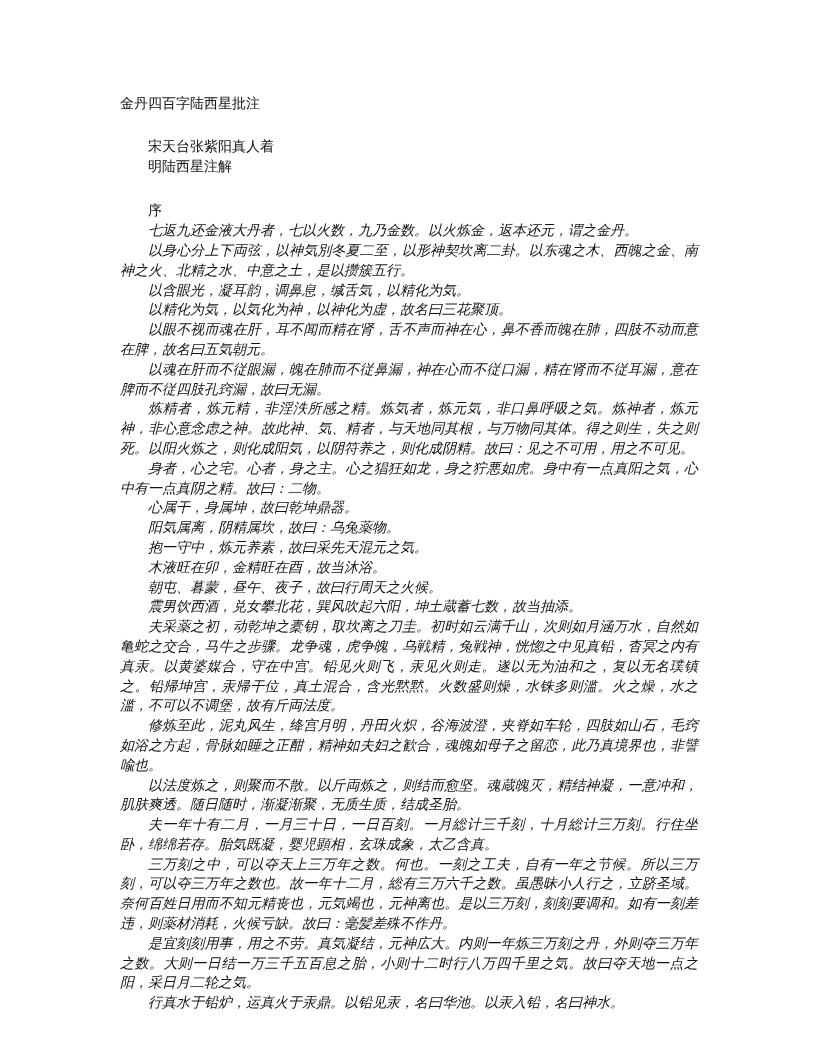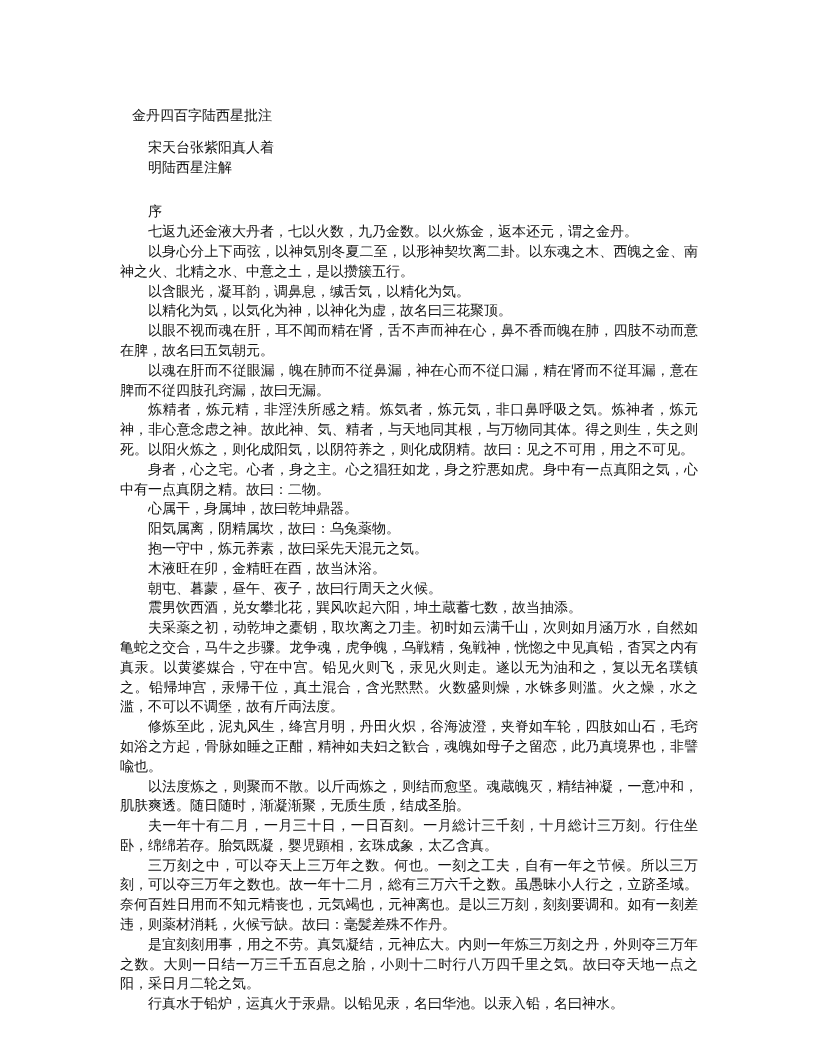--- a/index.html
+++ b/index.html
@@ -7,25 +7,25 @@
     .page {
       position: absolute;
       left: 120px;
       top: 94px;
       width: 578px;
       font-family: "DejaVu Serif", "Liberation Serif", serif;
       font-size: 14px;
       line-height: 19.8px;
       color: #111111;
     }
-    .title { margin: 12px; font-size: 14px; font-weight: normal; }
-    .authors { margin-top: 11px; padding-left: 28px; }
+    .title { margin: 0; font-size: 14px; font-weight: normal; }
+    .authors { margin-top: 23px; padding-left: 28px; }
     .authors div { margin: 0; }
     .preface-head { margin-top: 25px; padding-left: 28px; }
-    .para { margin: 0; text-indent: 28px; text-align: justify; letter-spacing: 0px; }
+    .para { margin: 0; text-indent: 28px; text-align: justify; letter-spacing: 0px; font-style: italic; }
   </style>
 </head>
 <body>
 
 <div class="page">
   <h1 class="title">金丹四百字陆西星批注</h1>
 
   <div class="authors">
     <div>宋天台张紫阳真人着</div>
     <div>明陆西星注解</div>

